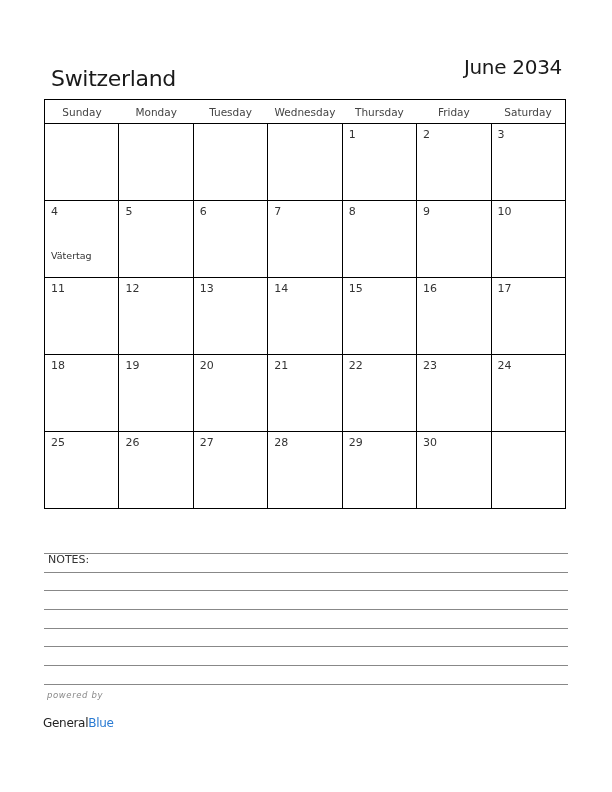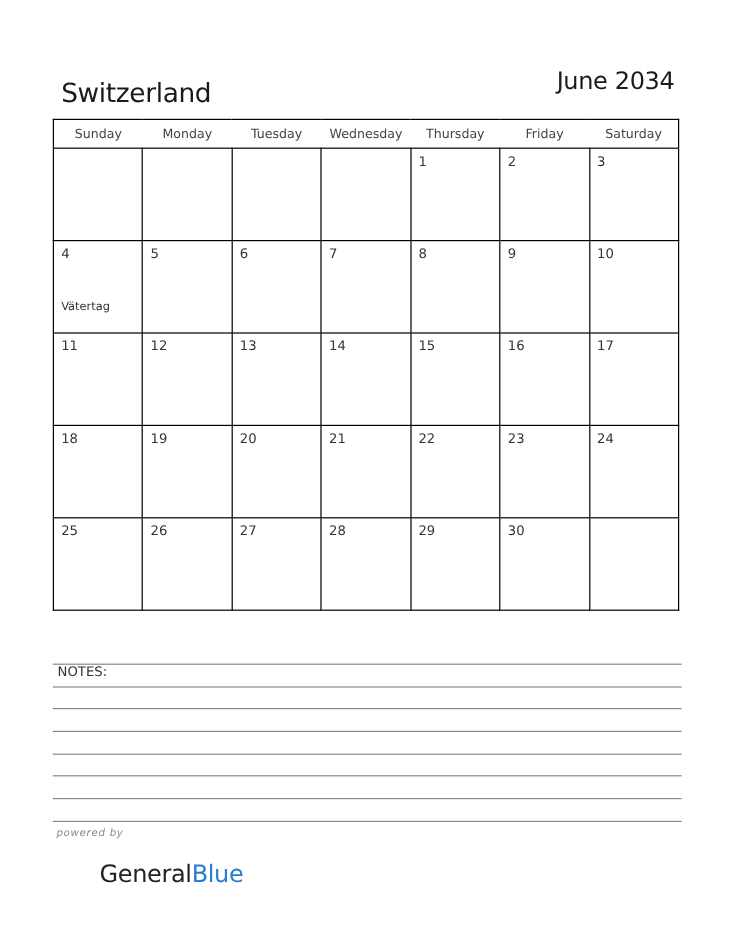--- a/index.html
+++ b/index.html
@@ -10,21 +10,21 @@
   table.cal { position: absolute; left: 44px; top: 99px; width: 522px; border-collapse: collapse; table-layout: fixed; }
   table.cal th { height: 23px; border-top: 1.5px solid #000; font-weight: normal; font-size: 10.5px; color: #444; text-align: center; padding: 0; }
   table.cal th:first-child { border-left: 1.5px solid #000; }
   table.cal th:last-child { border-right: 1.5px solid #000; }
   table.cal td { border: 1.5px solid #000; height: 76px; vertical-align: top; padding: 0; position: relative; }
   .daynum { position: absolute; left: 6px; top: 4px; font-size: 11px; color: #333; }
   .holiday { position: absolute; left: 6px; top: 17px; font-size: 9.5px; color: #333; margin-top: 32px; }
   .notes-label { position: absolute; left: 48px; top: 553px; font-size: 11px; color: #333; }
   .note-line { position: absolute; left: 44px; width: 524px; height: 0; border-top: 1px solid #888; }
   .powered { position: absolute; left: 47px; top: 690px; font-size: 8.5px; color: #888; letter-spacing: 0.6px; font-style: italic; }
-  .brand { position: absolute; left: 43px; top: 716px; font-size: 20px; color: #222; letter-spacing: -0.3px; margin-left: 40px; }
+  .brand { position: absolute; left: 43px; top: 716px; font-size: 12px; color: #222; letter-spacing: -0.3px; }
   .brand .blue { color: #2a7bd3; }
 </style>
 </head>
 <body>
 
 <div class="country">Switzerland</div>
 <div class="month">June 2034</div>
 
 <table class="cal">
   <thead>

